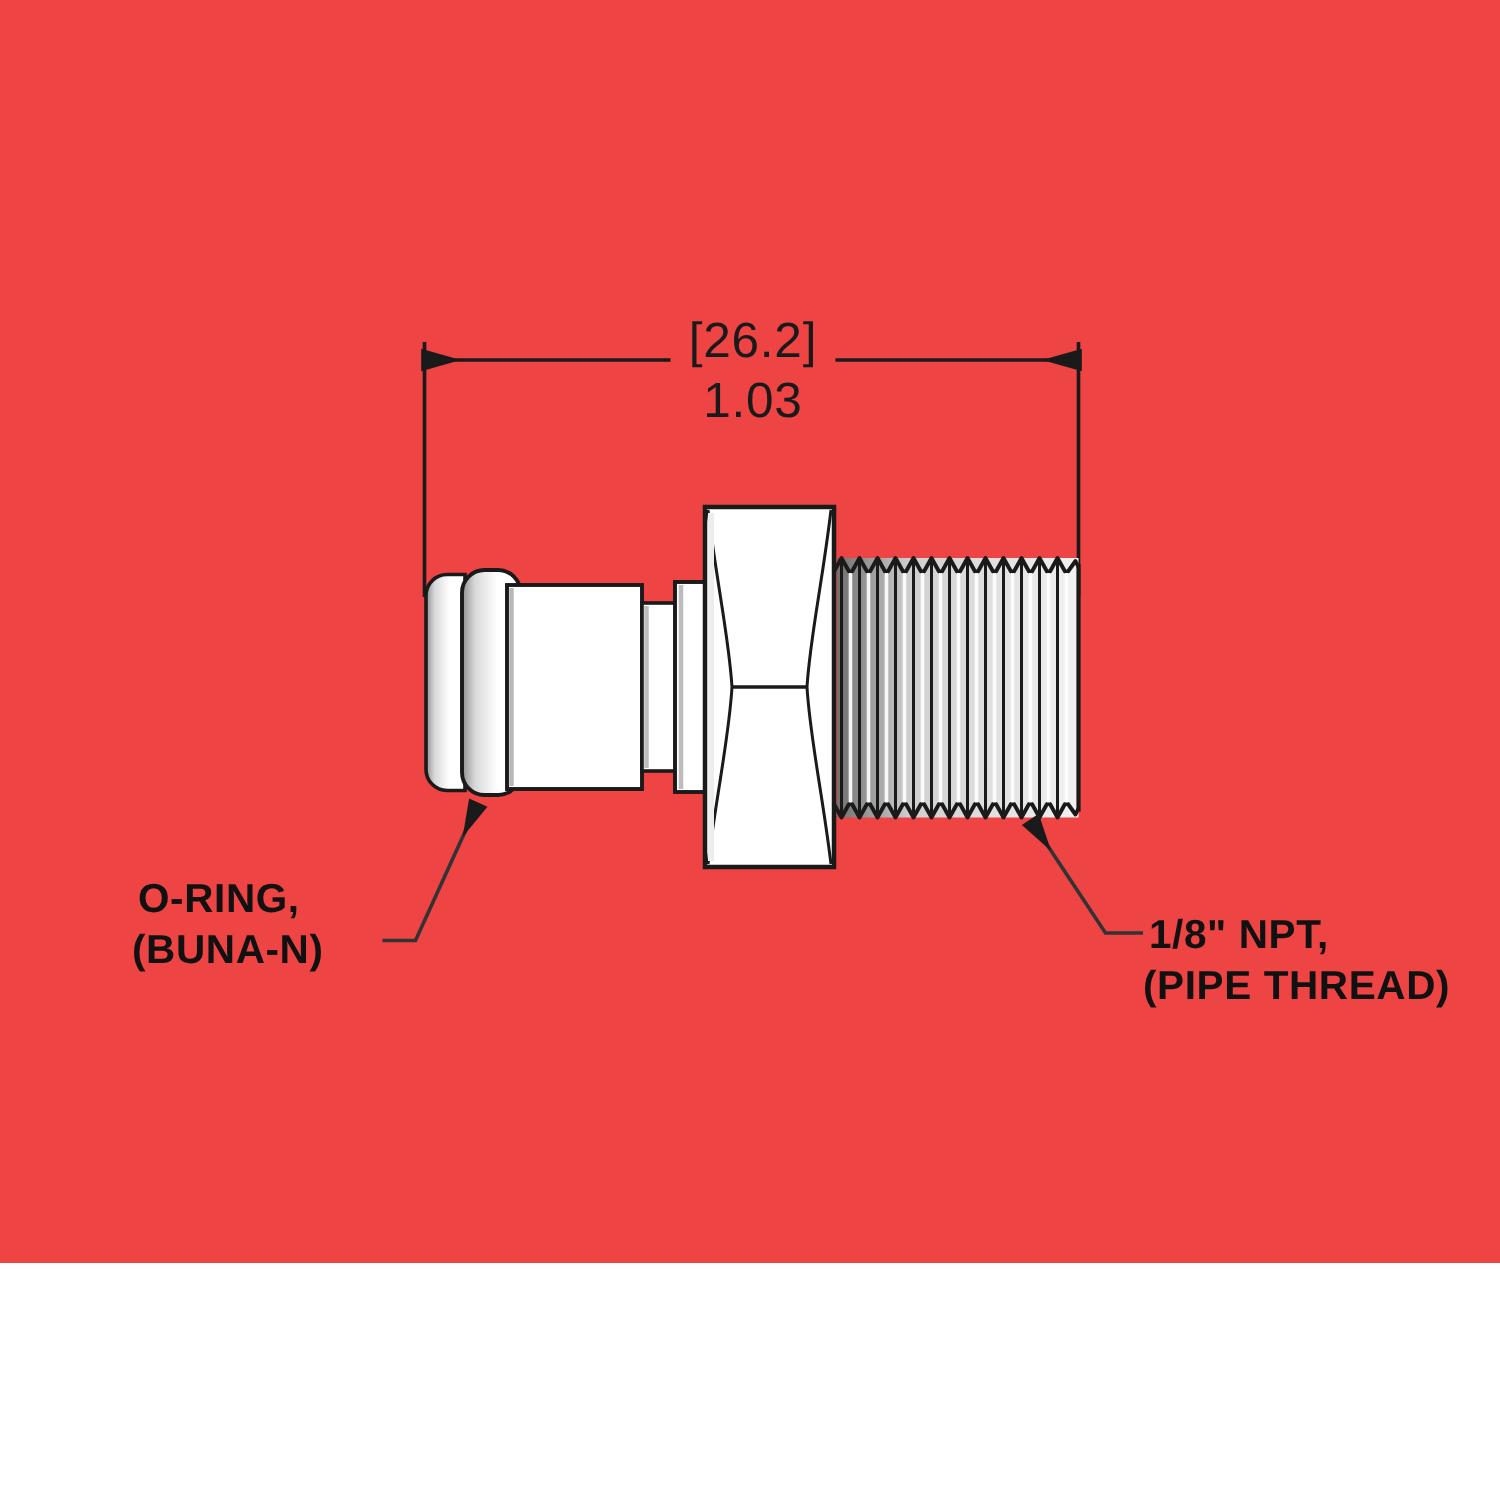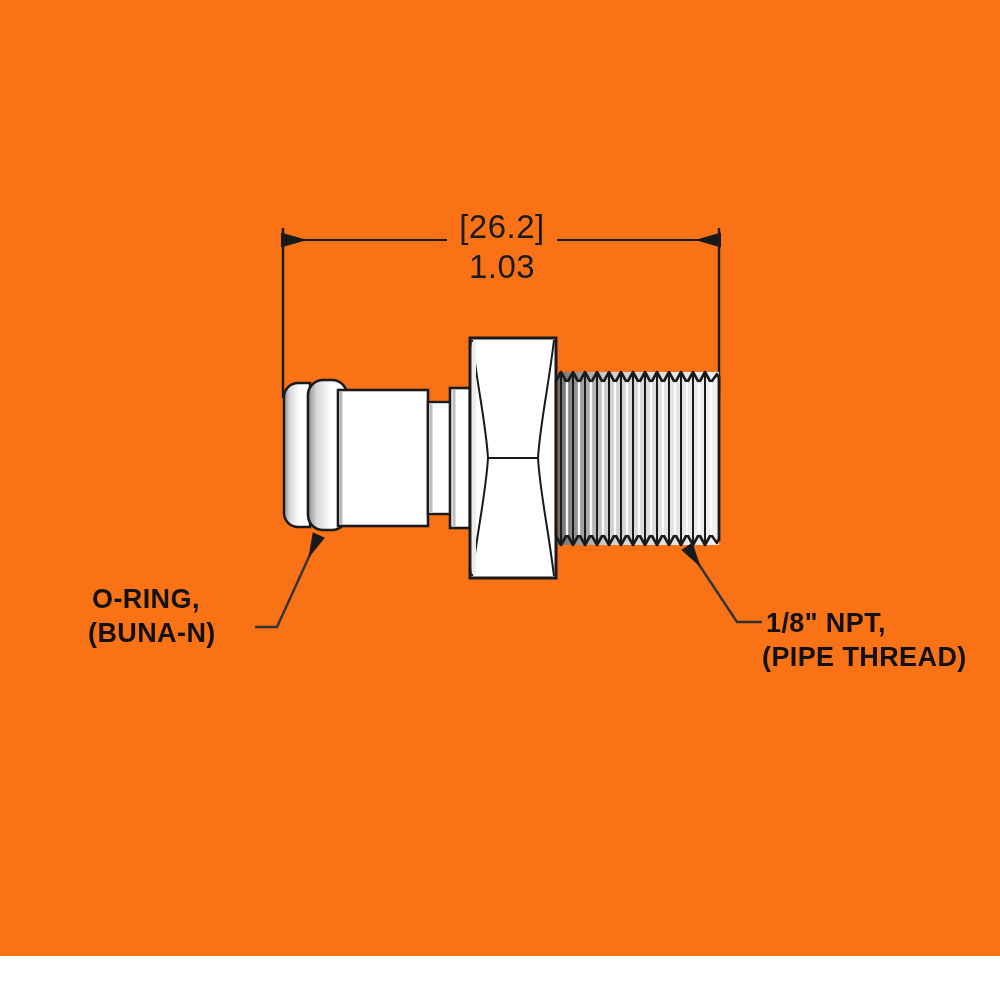--- a/index.html
+++ b/index.html
@@ -10,22 +10,22 @@
   }
   body {
     width: 1000px;
     height: 1000px;
     font-family: "Liberation Sans", sans-serif;
     overflow: hidden;
   }
   #drawing-root {
     position: relative;
     width: 1000px;
-    height: 956px;
-    background: #f97316;
+    height: 842px;
+    background: #ef4444;
   }
   svg.drawing-canvas {
     position: absolute;
     top: 0;
     left: 0;
     width: 1000px;
     height: 1000px;
     display: block;
   }
   .dim-text {

